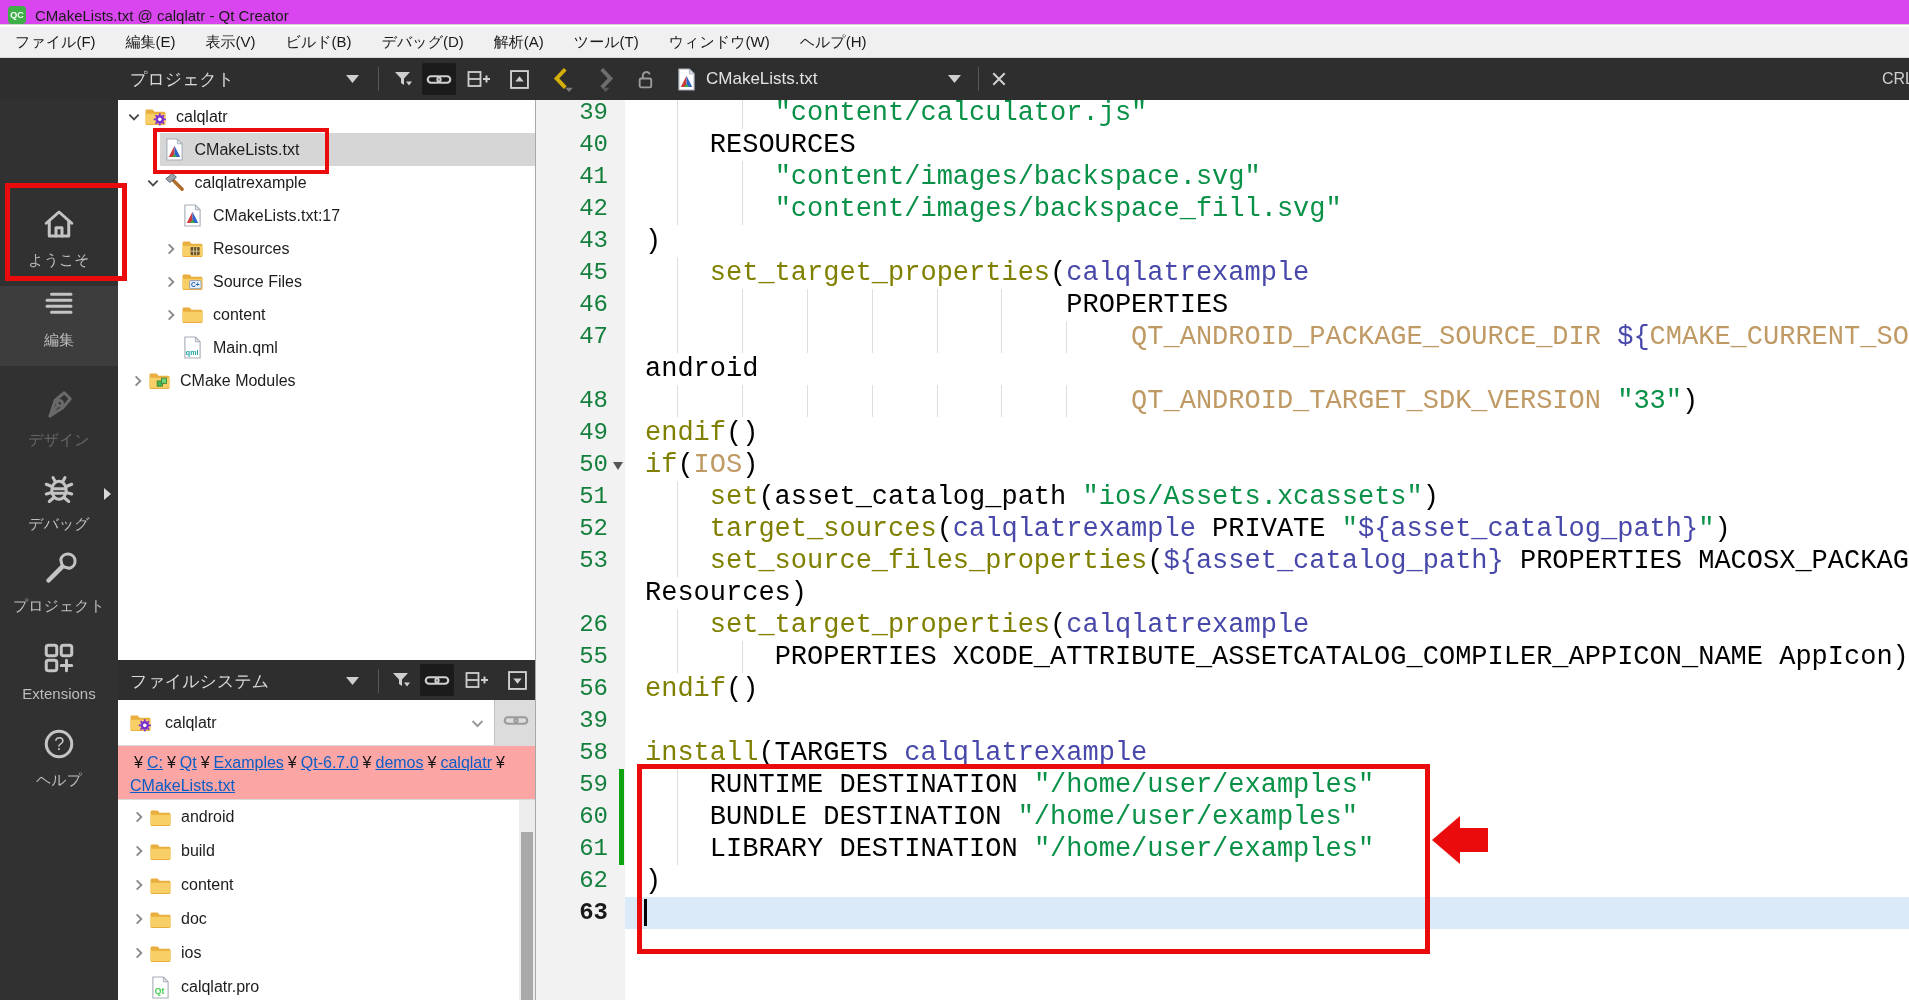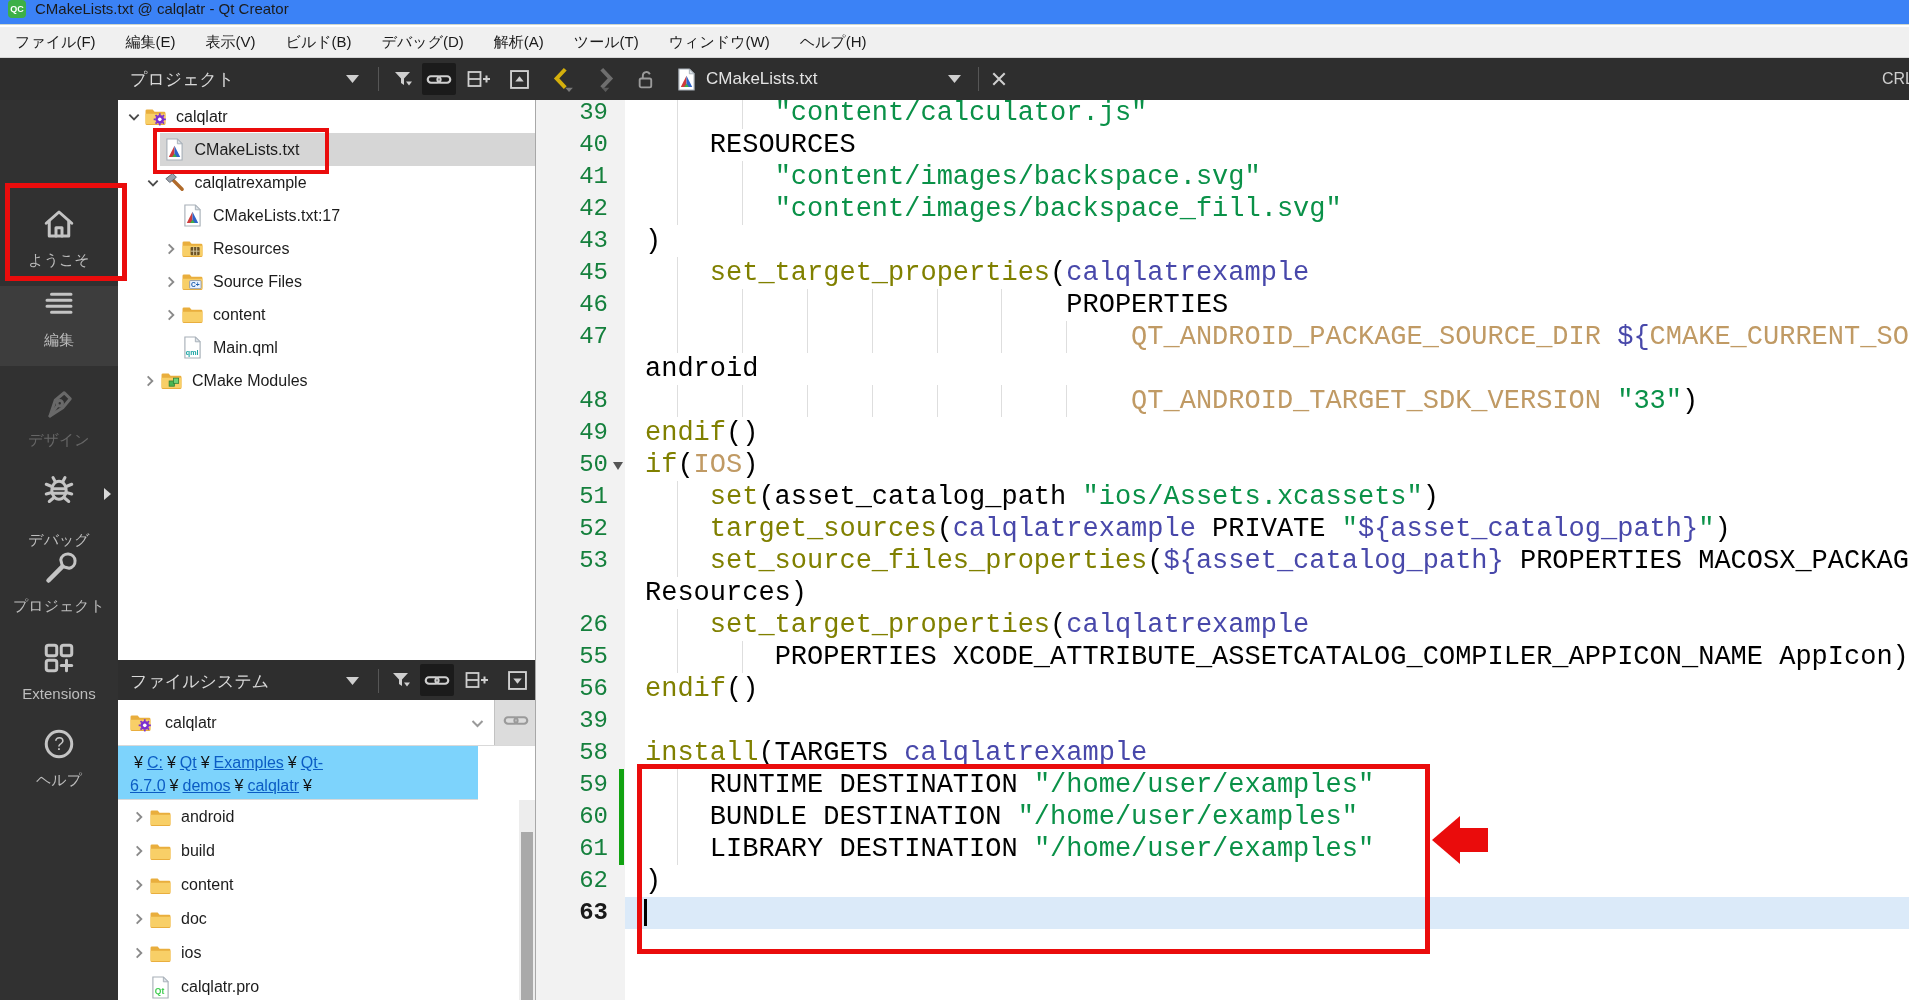--- a/index.html
+++ b/index.html
@@ -1,19 +1,19 @@
 <!DOCTYPE html>
 <html><head>
 <meta charset="utf-8">
 <style>
   html,body{margin:0;padding:0;width:1909px;height:1000px;overflow:hidden;
     font-family:"Liberation Sans",sans-serif;background:#fff;position:relative}
   
-  .titlebar{position:absolute;left:0;top:0;width:1909px;height:25px;background:#3b82f6;
-    display:flex;align-items:flex-start;border-bottom:1px solid #cfd6cc;box-sizing:border-box}
+  .titlebar{position:absolute;left:0;top:0;width:1909px;height:25px;background:#d946ef;
+    display:flex;align-items:flex-end;border-bottom:1px solid #cfd6cc;box-sizing:border-box}
   .qc-badge{display:inline-flex;align-items:center;justify-content:center;width:18px;height:18px;
     margin-left:8px;background:#3db047;color:#fff;font-size:9px;font-weight:bold;border-radius:4px}
   .title-text{margin-left:9px;font-size:15px;color:#1b1b1b}
   
   .menubar{position:absolute;left:0;top:27px;width:1909px;height:31px;background:#f0f0f0;
     display:flex;align-items:center;border-bottom:1px solid #d6d6d6;box-sizing:border-box}
   .menu-item{font-size:15px;color:#1a1a1a;padding:0 15px;height:100%;display:flex;align-items:center;cursor:default}
   
   .toolbar{position:absolute;left:0;top:58px;width:1909px;height:42px;background:#2e2e2e}
   .tb-label{position:absolute;top:0;height:42px;display:flex;align-items:center;font-size:17px;color:#d9d9d9}
@@ -43,21 +43,21 @@
   .tlabel{font-size:16px;color:#1c1c1c;white-space:nowrap}
   .fsheader{position:absolute;left:118px;top:660px;width:418px;height:40px;background:#2e2e2e}
   .fsheader .tb-label{font-size:17px}
   .fsroot{position:absolute;left:118px;top:700px;width:418px;height:46px;background:#fff;
     border-bottom:1px solid #d9d9d9;box-sizing:border-box;display:flex;align-items:center}
   .fsroot .ticon{margin-left:10px}
   .fsroot .tlabel{margin-left:4px}
   .fsroot-chev{position:absolute;left:352px;top:16px}
   .fsroot-link{position:absolute;right:0;top:0;width:41px;height:45px;background:#dcdcdc;
     border-left:1px solid #c2c2c2;display:flex;align-items:center;justify-content:center}
-  .breadcrumb{position:absolute;left:118px;top:746px;width:360px;height:54px;background:#7dd3fc;
+  .breadcrumb{position:absolute;left:118px;top:746px;width:418px;height:54px;background:#fca5a5;
     border-bottom:1px solid #d9d9d9;box-sizing:border-box;padding:5px 8px 0 12px;font-size:16px;line-height:23px;color:#111}
   .breadcrumb .bc-sep{margin:0 4px}
   .bc-link{color:#0b5cc4;text-decoration:underline;cursor:pointer}
   .fslist{position:absolute;left:118px;top:800px;width:418px;height:200px;background:#fff;overflow:hidden}
   .fsrow{position:absolute;left:0;width:400px;height:34px;display:flex;align-items:center;padding-left:12px;box-sizing:border-box}
   .fs-scroll-track{position:absolute;left:519px;top:800px;width:16px;height:200px;background:#ededed}
   .fs-scroll-handle{position:absolute;left:521px;top:832px;width:12px;height:168px;background:#a9a9a9}
   .panel-border{position:absolute;left:535px;top:100px;width:1px;height:900px;background:#a8a8a8}
   
   .editor{position:absolute;left:536px;top:100px;width:1373px;height:900px;background:#fff;overflow:hidden}
@@ -196,21 +196,21 @@
       <span class="mlabel">編集</span>
     </div>
     <div class="mode dis" style="top: 286px;">
       <span><svg viewBox="0 0 24 24" width="36" height="36" fill="none" stroke="#c4c4c4" stroke-width="2" stroke-linecap="round" stroke-linejoin="round">
           <path d="M6,20 L9.5,9.5 L15.5,4.5 L19.5,8.5 L14.5,14.5 L6,20 Z"></path>
           <circle cx="12.5" cy="11.5" r="1.8"></circle>
           <path d="M6,20 L10.8,13.2"></path>
         </svg></span>
       <span class="mlabel">デザイン</span>
     </div>
-    <div class="mode" style="top: 370px; justify-content: space-between;">
+    <div class="mode" style="top: 370px;">
       <span><svg viewBox="0 0 24 24" width="36" height="36" fill="none" stroke="#c4c4c4" stroke-width="2" stroke-linecap="round" stroke-linejoin="round">
           <ellipse cx="12" cy="13.5" rx="4.8" ry="6"></ellipse>
           <path d="M9.5,7.8 L8,5 M14.5,7.8 L16,5"></path>
           <path d="M7.2,11 L3.5,9.5 M7.2,15 L3.5,16 M8.5,18.5 L5.5,21 M16.8,11 L20.5,9.5 M16.8,15 L20.5,16 M15.5,18.5 L18.5,21"></path>
           <path d="M7.5,12.5 H16.5 M7.5,15.5 H16.5"></path>
         </svg></span>
       <span class="mlabel">デバッグ</span>
     </div>
     <div class="mode" style="top: 452px;">
       <span><svg viewBox="0 0 24 24" width="36" height="36" fill="none" stroke="#c4c4c4" stroke-width="2" stroke-linecap="round" stroke-linejoin="round">
@@ -354,21 +354,21 @@
       <span class="tchev"></span>
       <span class="ticon">
         <svg viewBox="0 0 20 24" width="19" height="23">
           <path d="M2,1 h11 l5,5 v17 h-16 z" fill="#fff" stroke="#a8b0b8" stroke-width="1.2"></path>
           <polygon points="13,1 13,6 18,6" fill="#dde3e8" stroke="#a8b0b8" stroke-width="1"></polygon>
           <text x="3" y="20" font-size="7.5" font-weight="bold" fill="#17a2a2" font-family="Liberation Sans,sans-serif">qml</text>
         </svg>
       </span>
       <span class="tlabel">Main.qml</span>
     </div>
-    <div class="trow" style="top: 264px; padding-left: 23px;">
+    <div class="trow" style="top: 264px; padding-left: 11px;">
       <span class="tchev">
         <svg viewBox="0 0 12 12" width="14" height="14">
           <polyline points="4,2 8,6 4,10" fill="none" stroke="#8a8a8a" stroke-width="1.6"></polyline>
         </svg>
       </span>
       <span class="ticon">
         <svg viewBox="0 0 24 20" width="23" height="19">
           <path d="M1.5,4 a1.5,1.5 0 0 1 1.5,-1.5 h6 l2,2.5 h10 a1.5,1.5 0 0 1 1.5,1.5 v11 a1.5,1.5 0 0 1 -1.5,1.5 h-18 a1.5,1.5 0 0 1 -1.5,-1.5 z" fill="#e9ae3d"></path>
           <path d="M1.5,7 h21 v9.5 a1.5,1.5 0 0 1 -1.5,1.5 h-18 a1.5,1.5 0 0 1 -1.5,-1.5 z" fill="#f8cf67"></path>
           <g stroke="#2c7d33" stroke-width="0.8">

